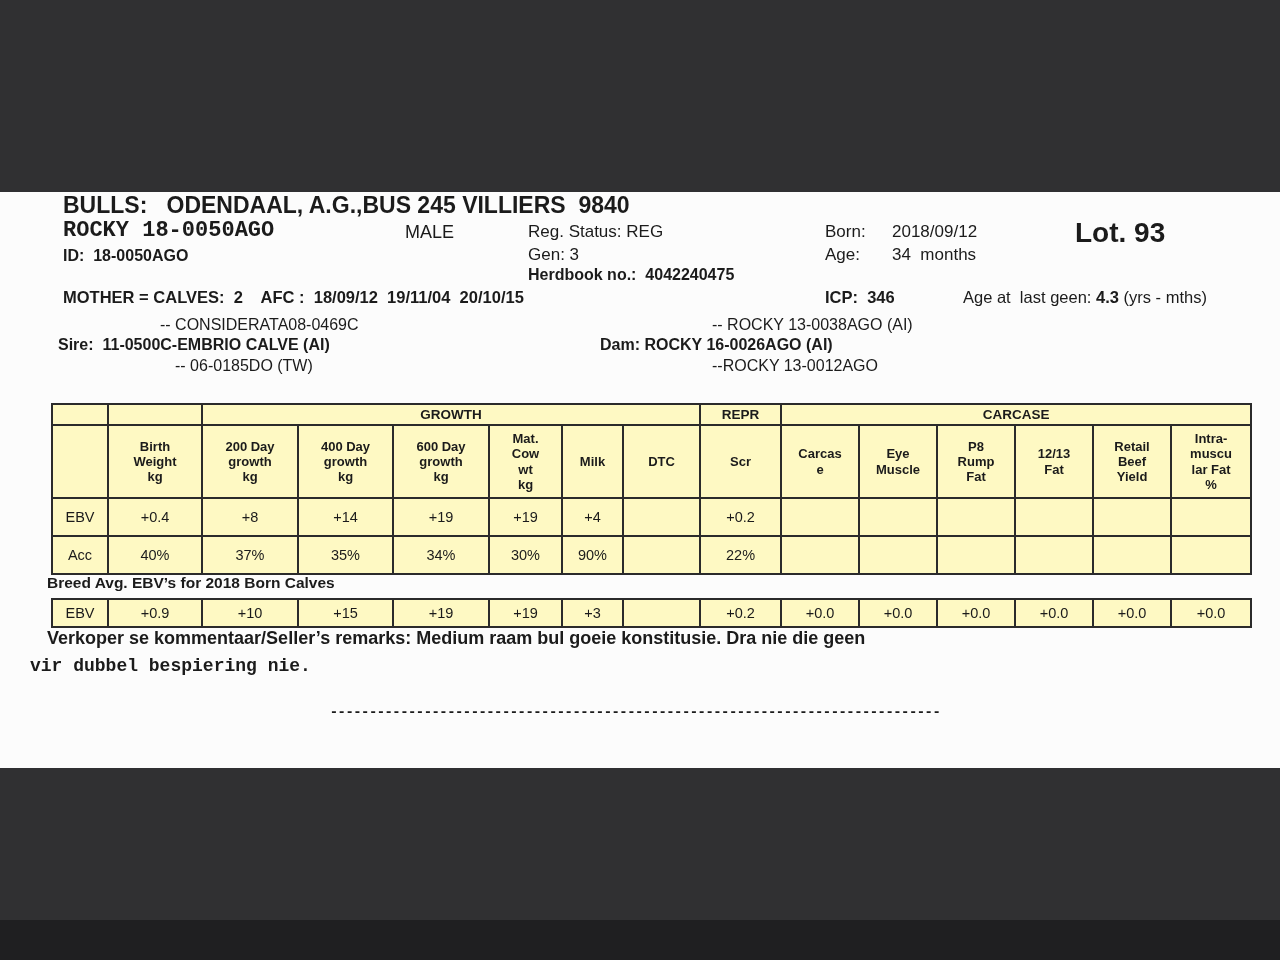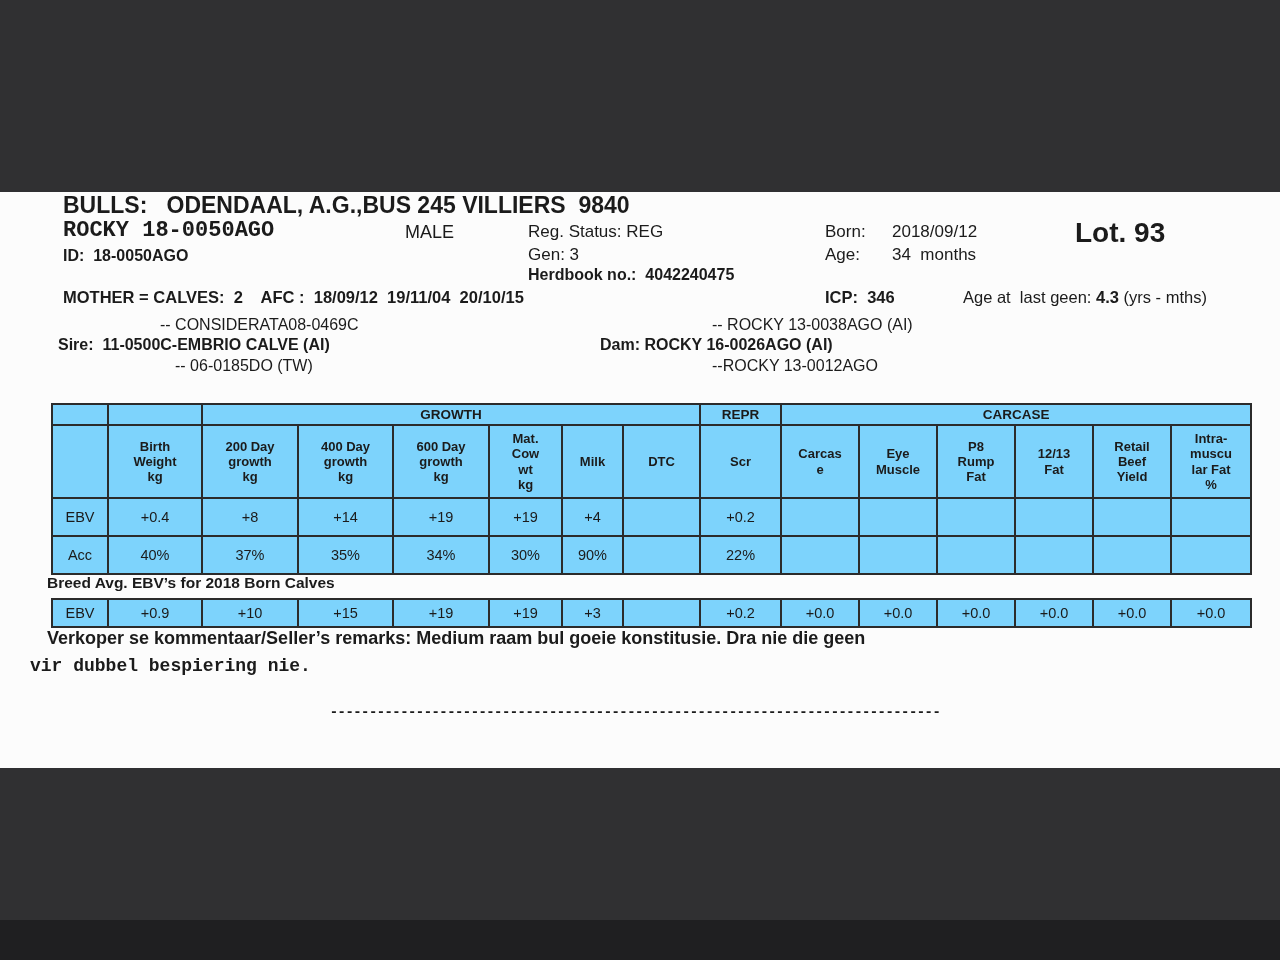--- a/index.html
+++ b/index.html
@@ -4,21 +4,21 @@
 <style>
   * { margin:0; padding:0; box-sizing:border-box; }
   body { background:#1f1f21; font-family:"Liberation Sans", sans-serif; }
   .screen { position:relative; width:1280px; height:920px; background:#303032; overflow:hidden; }
   .bar { position:absolute; left:0; width:1280px; background:#303032; }
   .bar.top { top:0; height:192px; }
   .bar.bottom { top:768px; height:192px; }
   .content { position:absolute; top:192px; left:0; width:1280px; height:576px; background:#fcfcfc; color:#1b1b1b; }
   .t { position:absolute; white-space:pre; line-height:1.12; }
   .b { font-weight:bold; }
-  table { position:absolute; border-collapse:collapse; table-layout:fixed; background:#7dd3fc; }
+  table { position:absolute; border-collapse:collapse; table-layout:fixed; background:#fef9c3; }
   td { border:2px solid #2b2b2b; text-align:center; vertical-align:middle; padding:0; overflow:hidden; }
   .grp td { height:21px; font-size:13.5px; font-weight:bold; line-height:1; }
   .hdr td { height:73px; font-size:13px; font-weight:bold; white-space:pre-line; line-height:1.18; }
   .dat td { height:38px; font-size:14.5px; }
   .avg td { height:28px; font-size:14.5px; }
   .rowlab { font-size:15px;margin-top:45px; }
   .dash { font-family:"DejaVu Sans Mono", monospace; font-weight:bold; font-size:13px; letter-spacing:0px; }
 </style>
 </head>
 <body>

